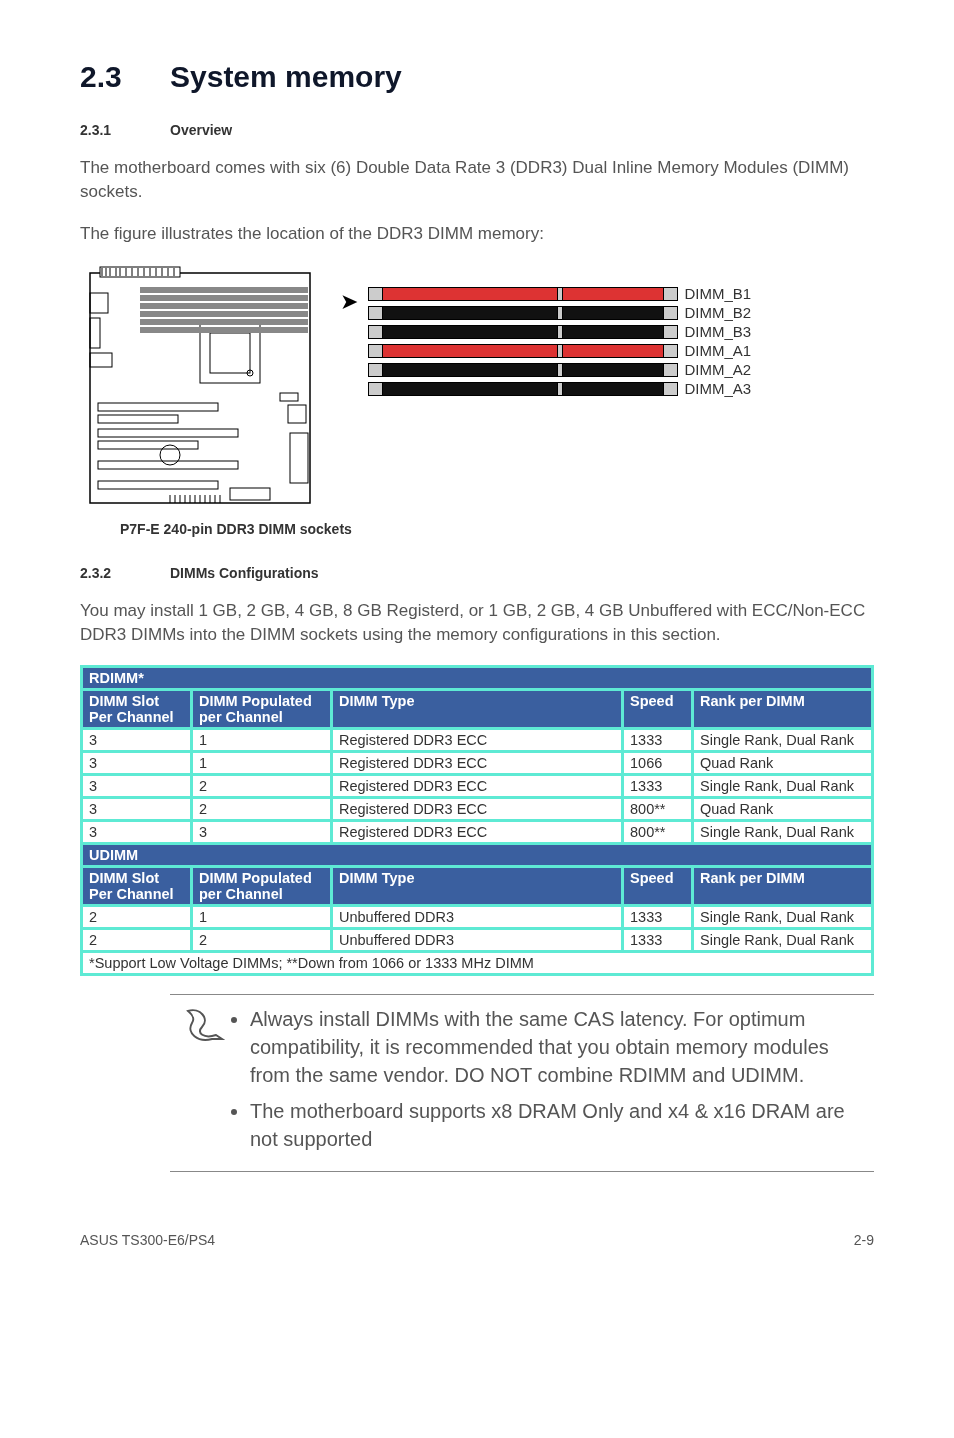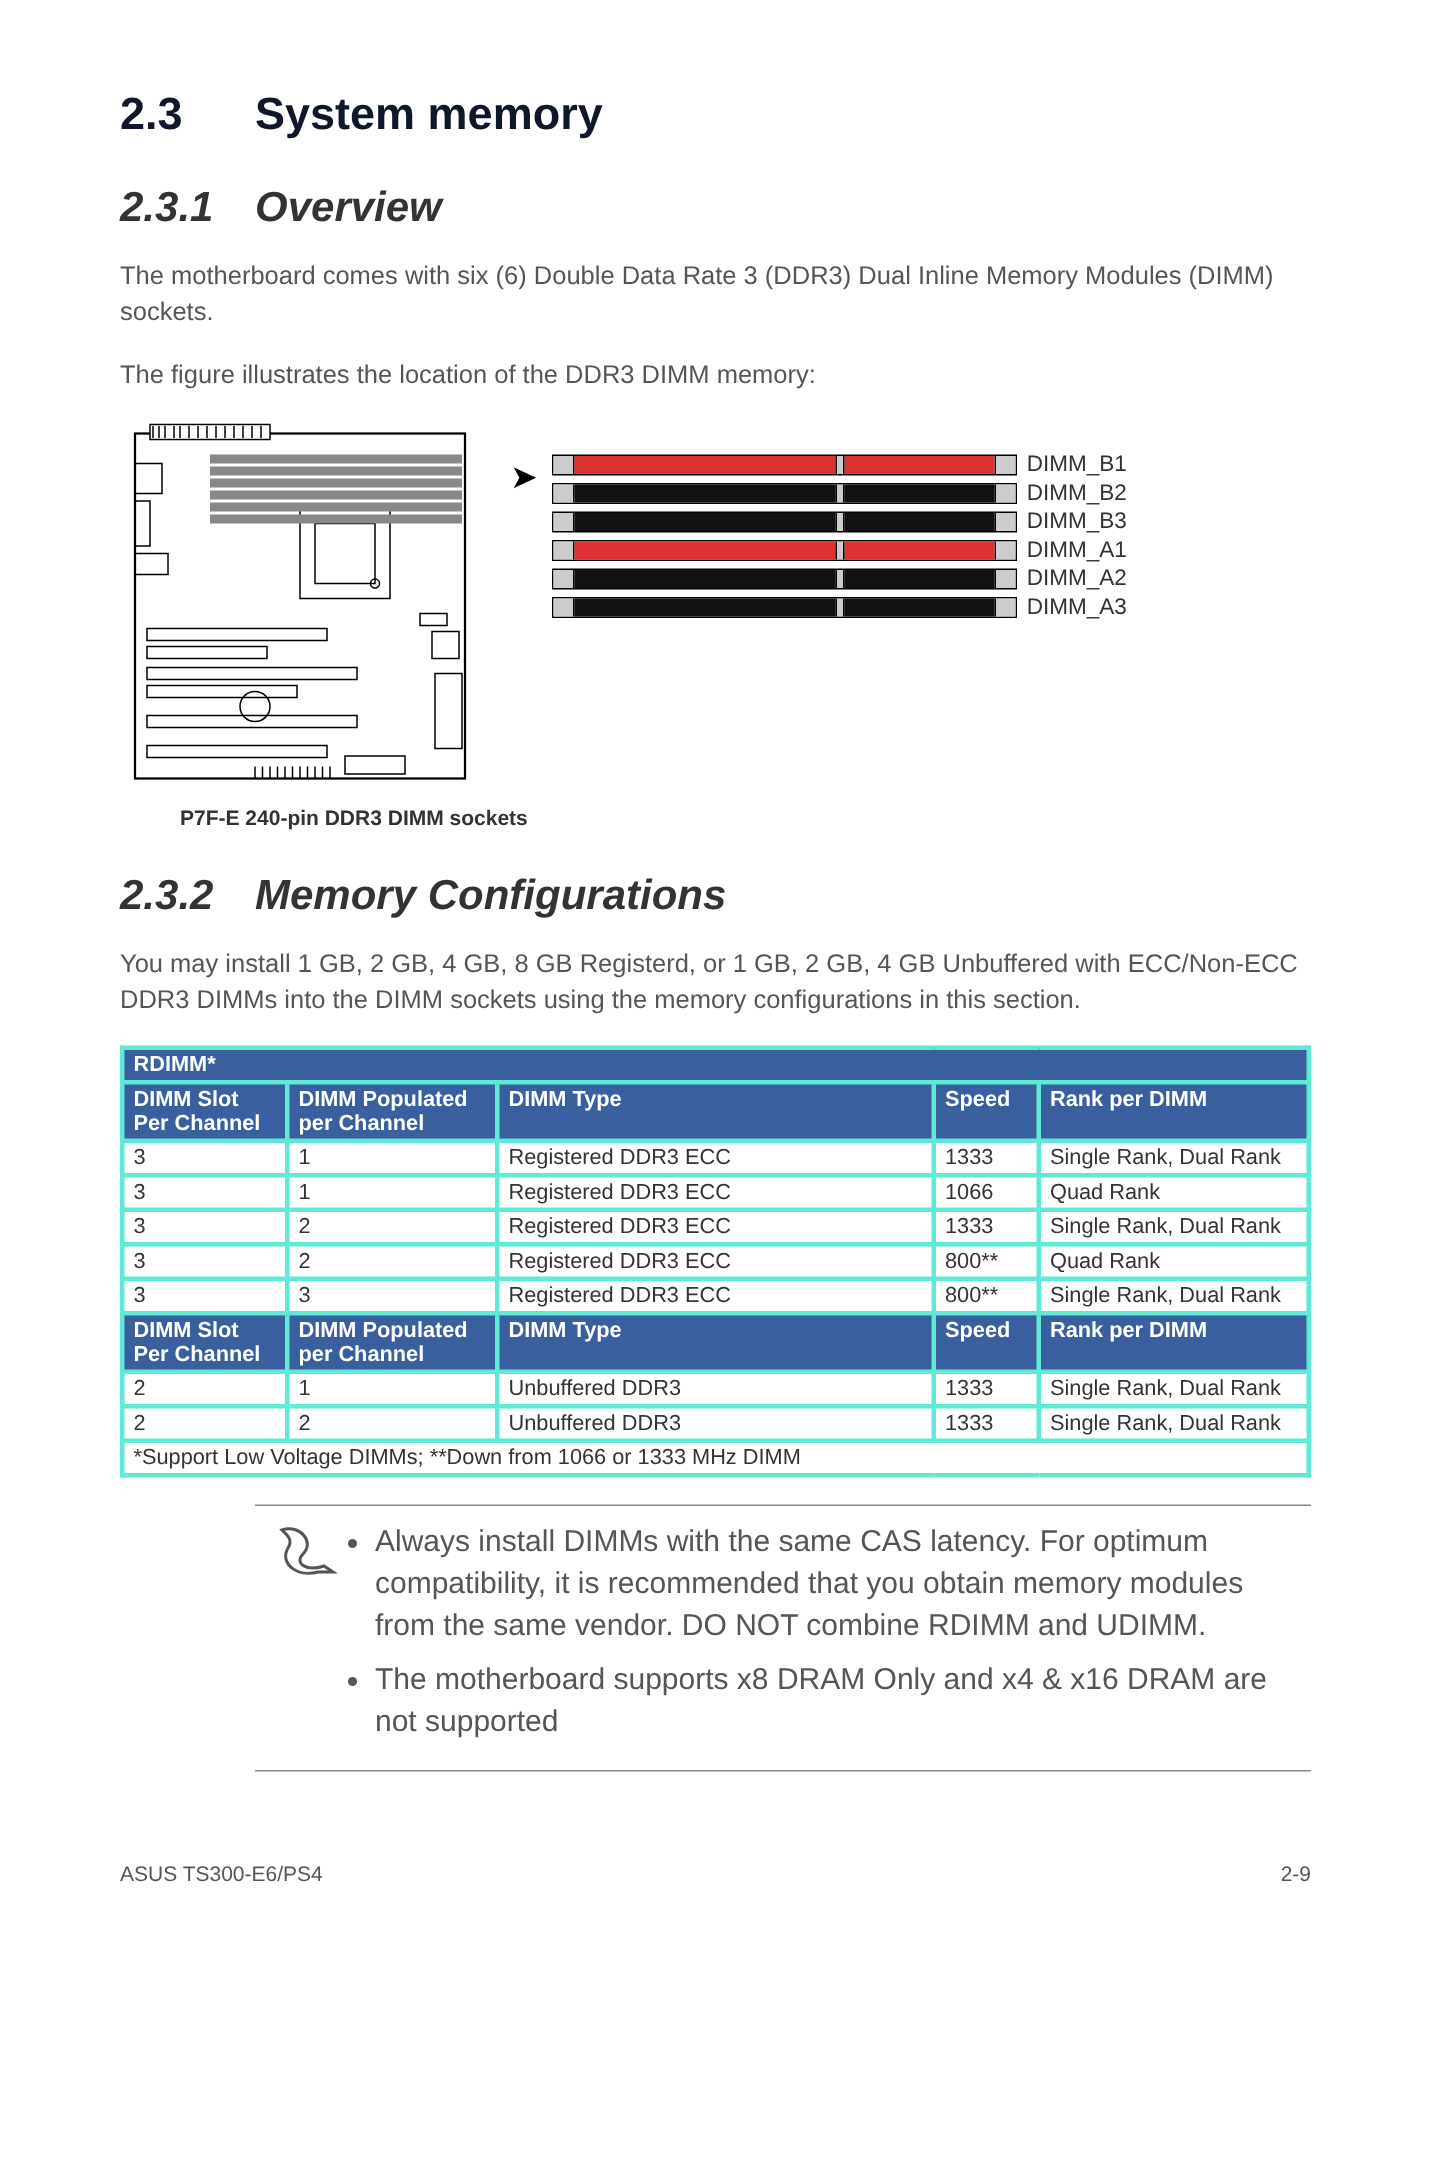--- a/index.html
+++ b/index.html
@@ -1,19 +1,19 @@
 <!DOCTYPE html>
 <html><head>
 <meta charset="utf-8">
 <style>
   * { margin: 0; padding: 0; box-sizing: border-box; }
   body { font-family: Arial, Helvetica, sans-serif; background: #fff; color: #333; width: 954px; margin: 0 auto; padding: 60px 80px 40px 80px; }
   h1 { font-size: 30px; font-weight: bold; color: #0f172a; margin-bottom: 28px; }
   .sec-num { display: inline-block; width: 90px; }
-  h2 { font-size: 28px; font-weight: bold; color: #333; margin-bottom: 18px; font-style: italic; }
+  h2 { font-size: 14px; font-weight: bold; color: #333; margin-bottom: 18px; }
   h2 .sub-num { display: inline-block; width: 90px; }
   p.body { font-size: 17px; line-height: 1.4; color: #555; margin-bottom: 18px; }
   .figure-area { display: flex; align-items: flex-start; margin-bottom: 8px; }
   .mobo { width: 240px; height: 250px; border: 0; margin-right: 20px; }
   .arrow { font-size: 22px; color: #000; margin-top: 26px; margin-right: 10px; }
   .slots { margin-top: 22px; }
   .slot-row { display: flex; align-items: center; margin-bottom: 2px; }
   .slot-bar { width: 310px; height: 14px; border: 1px solid #000; position: relative; display: flex; }
   .slot-bar .tab { width: 14px; height: 100%; background: #ccc; border-right: 1px solid #000; }
   .slot-bar .body { flex: 1; position: relative; }
@@ -177,21 +177,21 @@
           <div class="tab-r"></div>
         </div>
         <span class="slot-label">DIMM_A3</span>
       </div>
     </div>
 </div>
 
 <p class="fig-caption">P7F-E 240-pin DDR3 DIMM sockets</p>
 
 <h2>
-  <span class="sub-num">2.3.2</span><span>Memory Configurations</span>
+  <span class="sub-num">2.3.2</span><span>DIMMs Configurations</span>
 </h2>
 
 <p class="body">You may install 1 GB, 2 GB, 4 GB, 8 GB Registerd, or 1 GB, 2 GB, 4 GB Unbuffered with ECC/Non-ECC DDR3 DIMMs into the DIMM sockets using the memory configurations in this section.</p>
 
 <table class="data">
   <tbody>
       <tr class="section-hdr">
         <td colspan="5">RDIMM*</td>
       </tr>
   <tr class="col-hdr">
@@ -233,20 +233,23 @@
       </tr>
       <tr>
         <td>3</td>
         <td>3</td>
         <td>Registered DDR3 ECC</td>
         <td>800**</td>
         <td>Single Rank, Dual Rank</td>
       </tr>
     </tbody>
   <tbody>
+      <tr class="section-hdr">
+        <td colspan="5">UDIMM</td>
+      </tr>
   <tr class="col-hdr">
     <th>DIMM Slot Per Channel</th>
     <th>DIMM Populated per Channel</th>
     <th>DIMM Type</th>
     <th>Speed</th>
     <th>Rank per DIMM</th>
   </tr>
   </tbody>
     <tbody id="udimm-body">
       <tr>

